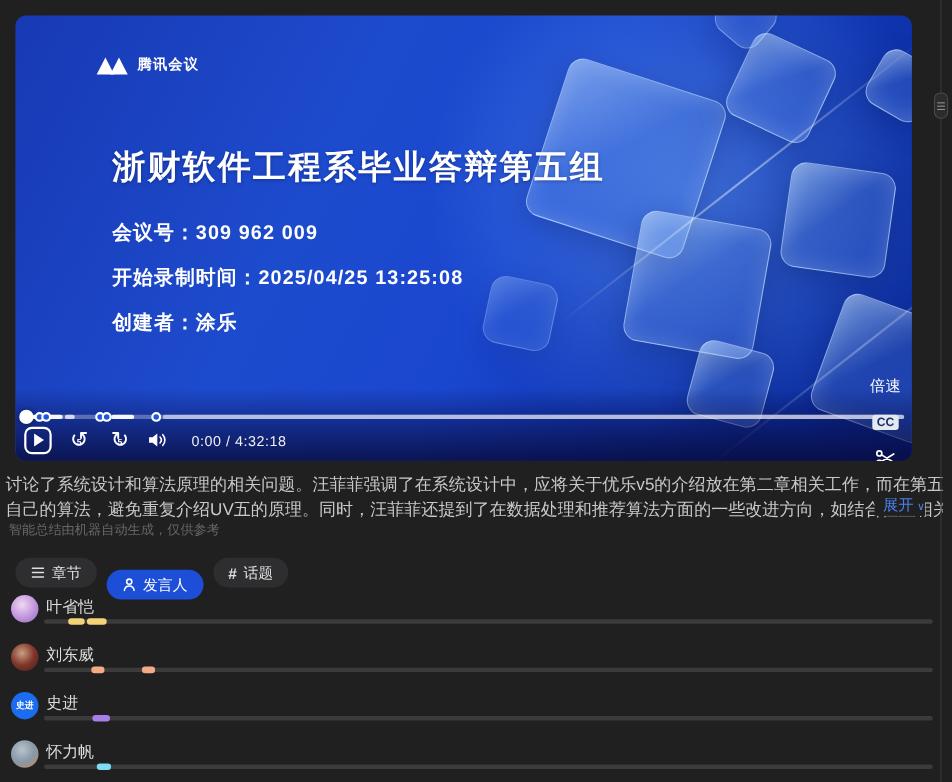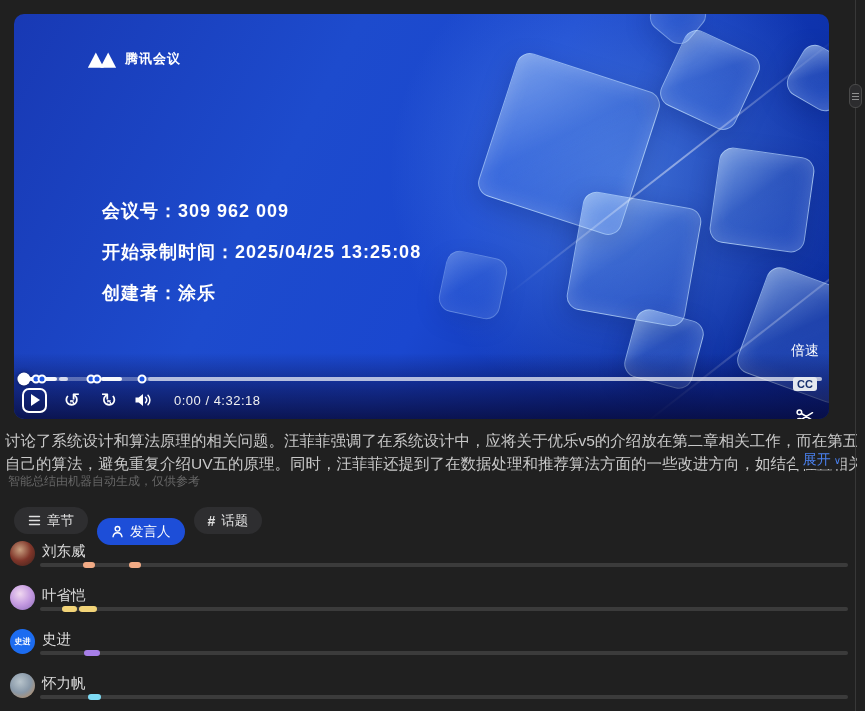--- a/index.html
+++ b/index.html
@@ -111,20 +111,21 @@
   <div class="streak" style="left:560px;top:300px;opacity:.6;"></div>
 
   <div class="brand">
     <svg width="30" height="22" viewBox="0 0 34 24">
       <path d="M1 22 L10 4.5 L19 22 Z" fill="#fff"></path>
       <path d="M15 22 L24 4.5 L33 22 Z" fill="#fff"></path>
     </svg>
     <span class="brand-text">腾讯会议</span>
   </div>
 
+  <div class="v-title">浙财软件工程系毕业答辩第五组</div>
   <div class="v-info">
     <div><span>会议号：</span><span>309 962 009</span></div>
     <div><span>开始录制时间：</span><span>2025/04/25 13:25:08</span></div>
     <div><span>创建者：</span><span>涂乐</span></div>
   </div>
 
   <div class="shade"></div>
 
   <div class="progress">
     <div class="playhead"></div>
@@ -206,34 +207,34 @@
     <span>发言人</span>
   </div>
   <div class="tab">
     <span class="hash">#</span>
     <span>话题</span>
   </div>
 </div>
 
 <div class="speakers">
   <div class="sp-row">
+    <div class="avatar" style="background: radial-gradient(circle at 40% 35%, rgb(240, 216, 240), rgb(196, 154, 224), rgb(138, 106, 184));"></div>
+    <div class="sp-name">叶省恺</div>
+    <div class="sp-track">
+        <div class="sseg" style="left: 2.7%; width: 1.9%; background: rgb(242, 212, 120);"></div>
+        <div class="sseg" style="left: 4.8%; width: 2.3%; background: rgb(242, 212, 120);"></div>
+      </div>
+  </div>
+
+  <div class="sp-row">
     <div class="avatar" style="background: radial-gradient(circle at 40% 35%, rgb(200, 160, 128), rgb(128, 54, 42), rgb(58, 32, 26));"></div>
     <div class="sp-name">刘东威</div>
     <div class="sp-track">
         <div class="sseg" style="left: 5.3%; width: 1.5%; background: rgb(242, 171, 133);"></div>
         <div class="sseg" style="left: 11%; width: 1.5%; background: rgb(242, 171, 133);"></div>
-      </div>
-  </div>
-
-  <div class="sp-row">
-    <div class="avatar" style="background: radial-gradient(circle at 40% 35%, rgb(240, 216, 240), rgb(196, 154, 224), rgb(138, 106, 184));"></div>
-    <div class="sp-name">叶省恺</div>
-    <div class="sp-track">
-        <div class="sseg" style="left: 2.7%; width: 1.9%; background: rgb(242, 212, 120);"></div>
-        <div class="sseg" style="left: 4.8%; width: 2.3%; background: rgb(242, 212, 120);"></div>
       </div>
   </div>
 
   <div class="sp-row">
     <div class="avatar" style="background: rgb(28, 108, 240);">史进</div>
     <div class="sp-name">史进</div>
     <div class="sp-track">
         <div class="sseg" style="left: 5.5%; width: 1.9%; background: rgb(167, 127, 232);"></div>
       </div>
   </div>

